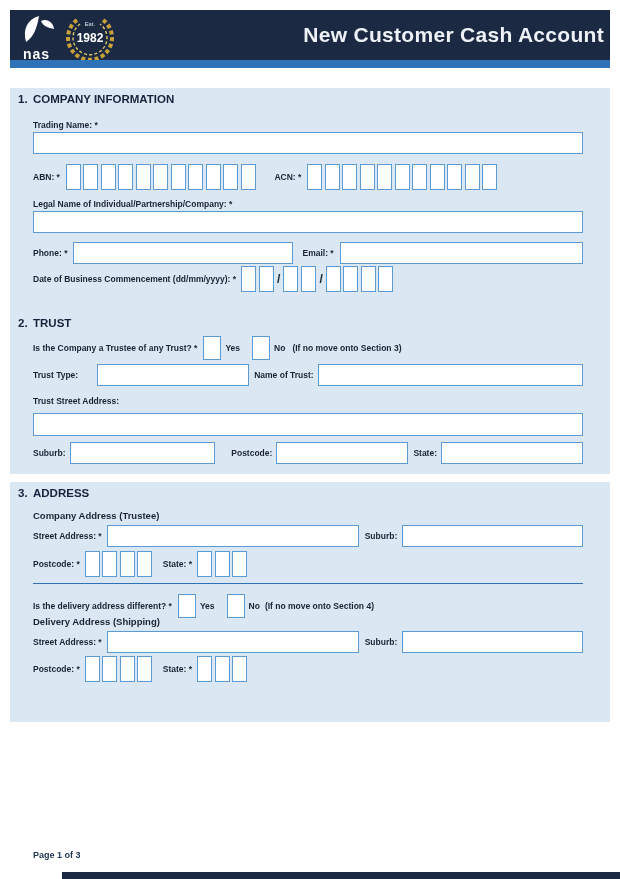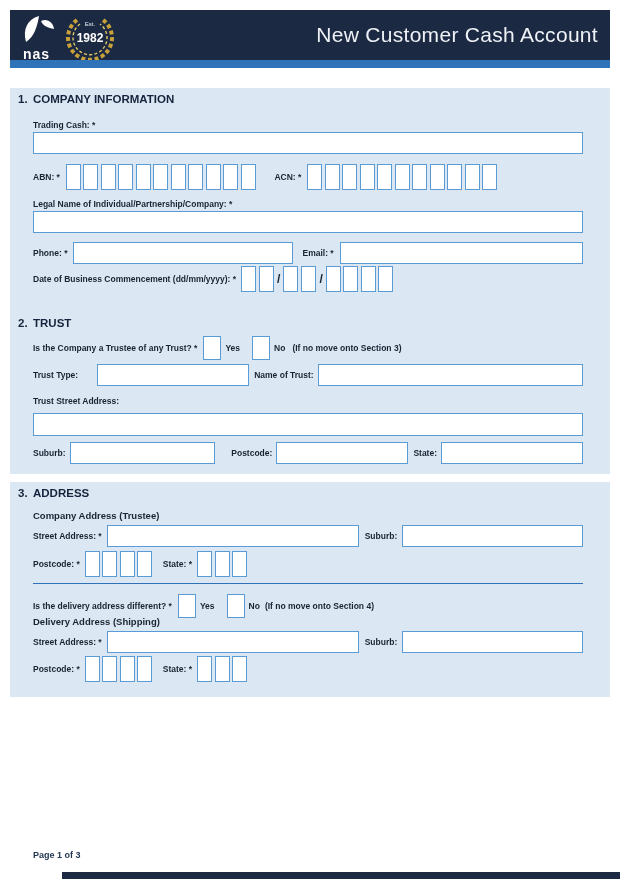--- a/index.html
+++ b/index.html
@@ -12,28 +12,28 @@
     position:absolute; left:10px; top:10px; width:600px; height:50px;
     background:#1b2a42; display:flex; align-items:center;
   }
   .accent-strip {
     position:absolute; left:10px; top:60px; width:600px; height:8px; background:#2e72b8;
   }
   .logo-block { position:absolute; left:12px; top:4px; width:42px; height:54px; }
   .logo-word { position:absolute; left:1px; top:32px; color:#ffffff; font-size:14px; font-weight:bold; letter-spacing:1px; }
   .badge { position:absolute; left:56px; top:3px; width:48px; height:48px; }
   .form-title {
-    margin-left:auto; padding-right:12px; color:#eef1f6;
-    font-size:21px; font-weight:400; letter-spacing:0.3px; white-space:nowrap;
+    margin-left:auto; padding-right:6px; color:#eef1f6;
+    font-size:21px; font-weight:700; letter-spacing:0.3px; white-space:nowrap;
   }
   
   .panel { position:absolute; left:10px; width:600px; background:#dbe8f4; }
   .s1 { top:88px;  height:250px; }
   .s2 { top:312px; height:162px; }
-  .s3 { top:482px; height:215px; }
+  .s3 { top:482px; height:240px; }
   .sec-head { position:absolute; left:8px; top:5px; font-size:11.5px; font-weight:bold; color:#16233c; white-space:nowrap; }
   .sec-num { display:inline-block; width:15px; }
   .lbl { position:absolute; left:23px; font-size:8.5px; font-weight:bold; color:#1a2332; white-space:nowrap; }
   .sub-head { position:absolute; left:23px; font-size:9.5px; font-weight:bold; color:#1a2332; white-space:nowrap; }
   .row { position:absolute; left:23px; right:27px; display:flex; align-items:center; }
   .lbl-i { font-size:8.5px; font-weight:bold; color:#1a2332; white-space:nowrap; flex:0 0 auto; }
   .txt, .txt-i {
     background:#ffffff; border:1.5px solid #5b9bd5; box-sizing:border-box;
     height:22px; font-family:"Liberation Sans", sans-serif; font-size:10px; color:#1a2332;
     padding:0 4px; outline:none;
@@ -76,21 +76,21 @@
     </svg>
     <h1 class="form-title">New Customer Cash Account</h1>
   </header>
   <div class="accent-strip"></div>
 
   <section class="panel s1">
     <div class="sec-head">
       <span class="sec-num">1.</span><span>COMPANY INFORMATION</span>
     </div>
 
-    <span class="lbl" style="top:32px">Trading Cash: *</span>
+    <span class="lbl" style="top:32px">Trading Name: *</span>
     <input class="txt" style="top: 44px;" type="text">
 
     <div class="row" style="top:76px">
       <span class="lbl-i" style="margin-right:6px">ABN: *</span>
       <span class="boxgroup">
           <span class="dbox"></span>
           <span class="dbox"></span>
           <span class="dbox"></span>
           <span class="dbox"></span>
           <span class="dbox"></span>

